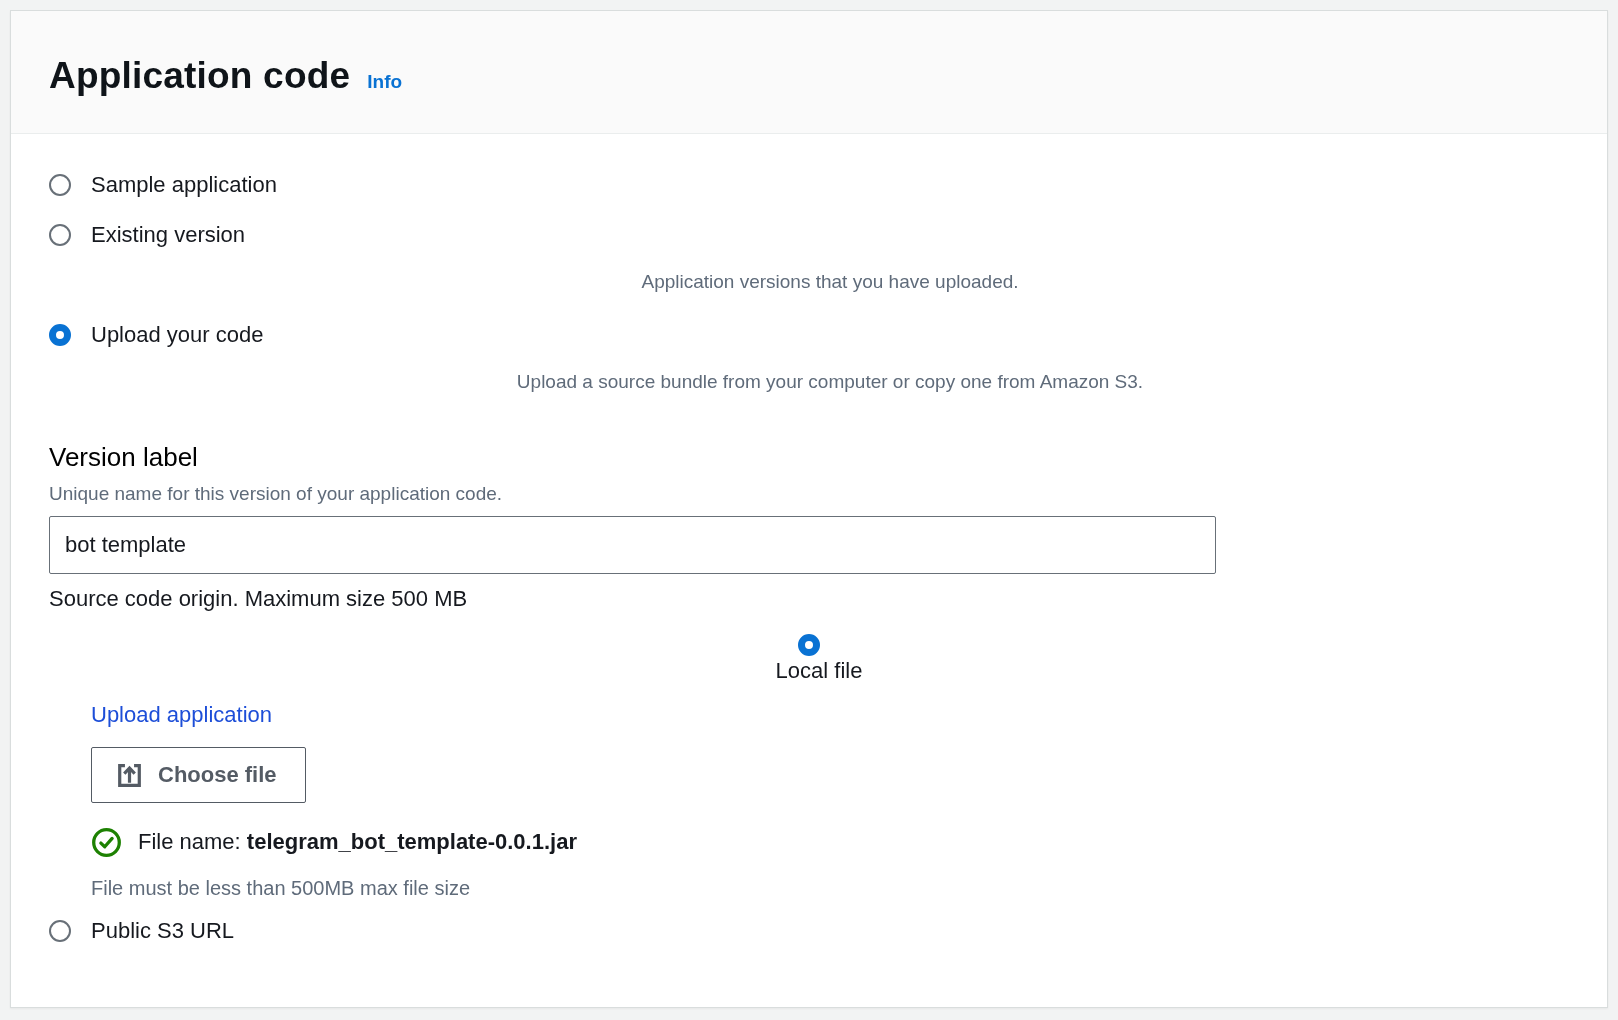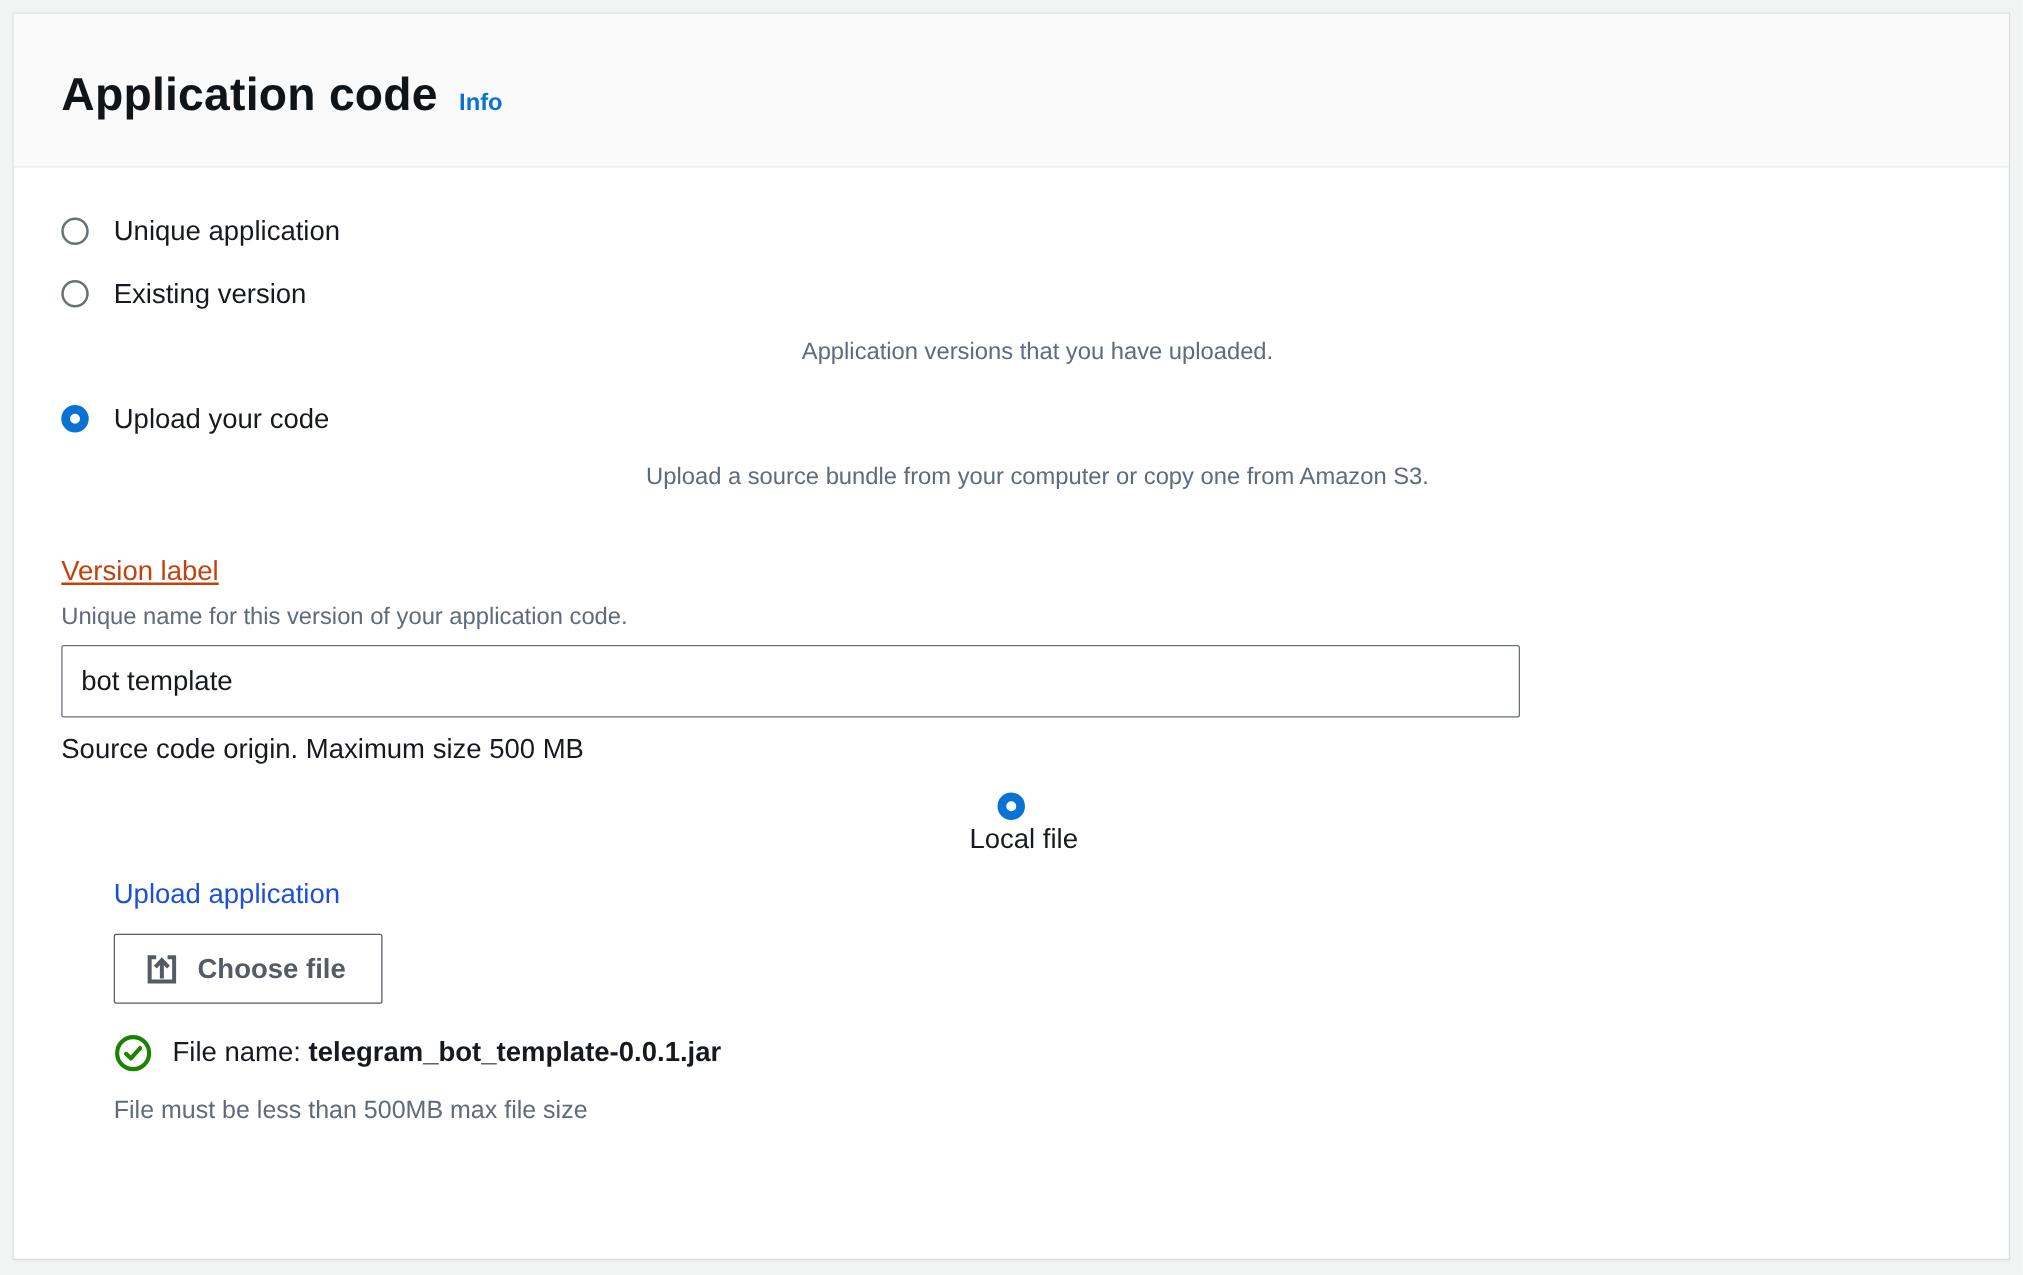--- a/index.html
+++ b/index.html
@@ -82,24 +82,23 @@
   }
   .option-desc {
     margin-left: 42px;
     margin-top: 18px;
     font-size: 19px;
     line-height: 28px;
     color: #5f6b7a;
     text-align: center;
   }
   .field-label {
-    font-size: 22px;
-    line-height: 30px;
-    color: #c2410c;
-    text-decoration: underline;
+    font-size: 26px;
+    line-height: 30px;
+    color: #000000;
   }
   .field-hint {
     font-size: 19px;
     line-height: 27px;
     color: #5f6b7a;
     margin-top: 8px;
   }
   .text-input {
     margin-top: 9px;
     width: 1167px;
@@ -184,21 +183,21 @@
     <div class="panel-header-inner">
       <h1 class="panel-title">Application code</h1>
       <a class="info-link">Info</a>
     </div>
   </div>
 
   <div class="panel-body">
 
     <div class="radio-row mt-row1">
       <span class="radio"></span>
-      <span class="radio-label">Unique application</span>
+      <span class="radio-label">Sample application</span>
     </div>
 
     <div class="radio-row mt-row2">
       <span class="radio"></span>
       <span class="radio-label">Existing version</span>
     </div>
     <div class="option-desc">Application versions that you have uploaded.</div>
 
     <div class="radio-row mt-row3">
       <span class="radio selected"></span>
@@ -237,15 +236,19 @@
             <circle cx="8" cy="8" r="6.6" stroke="#1d8102" stroke-width="1.7"></circle>
             <path d="M5.1 8.3 L7.1 10.2 L10.9 5.9" stroke="#1d8102" stroke-width="1.7" stroke-linecap="round" stroke-linejoin="round"></path>
           </svg>
         </span>
         <span class="file-name-text"><span>File name: </span><b>telegram_bot_template-0.0.1.jar</b></span>
       </div>
     </div>
 
     <div class="file-constraint">File must be less than 500MB max file size</div>
 
+    <div class="radio-row mt-s3">
+      <span class="radio"></span>
+      <span class="radio-label">Public S3 URL</span>
+    </div>
 
   </div>
 </div>
 
 </body></html>

